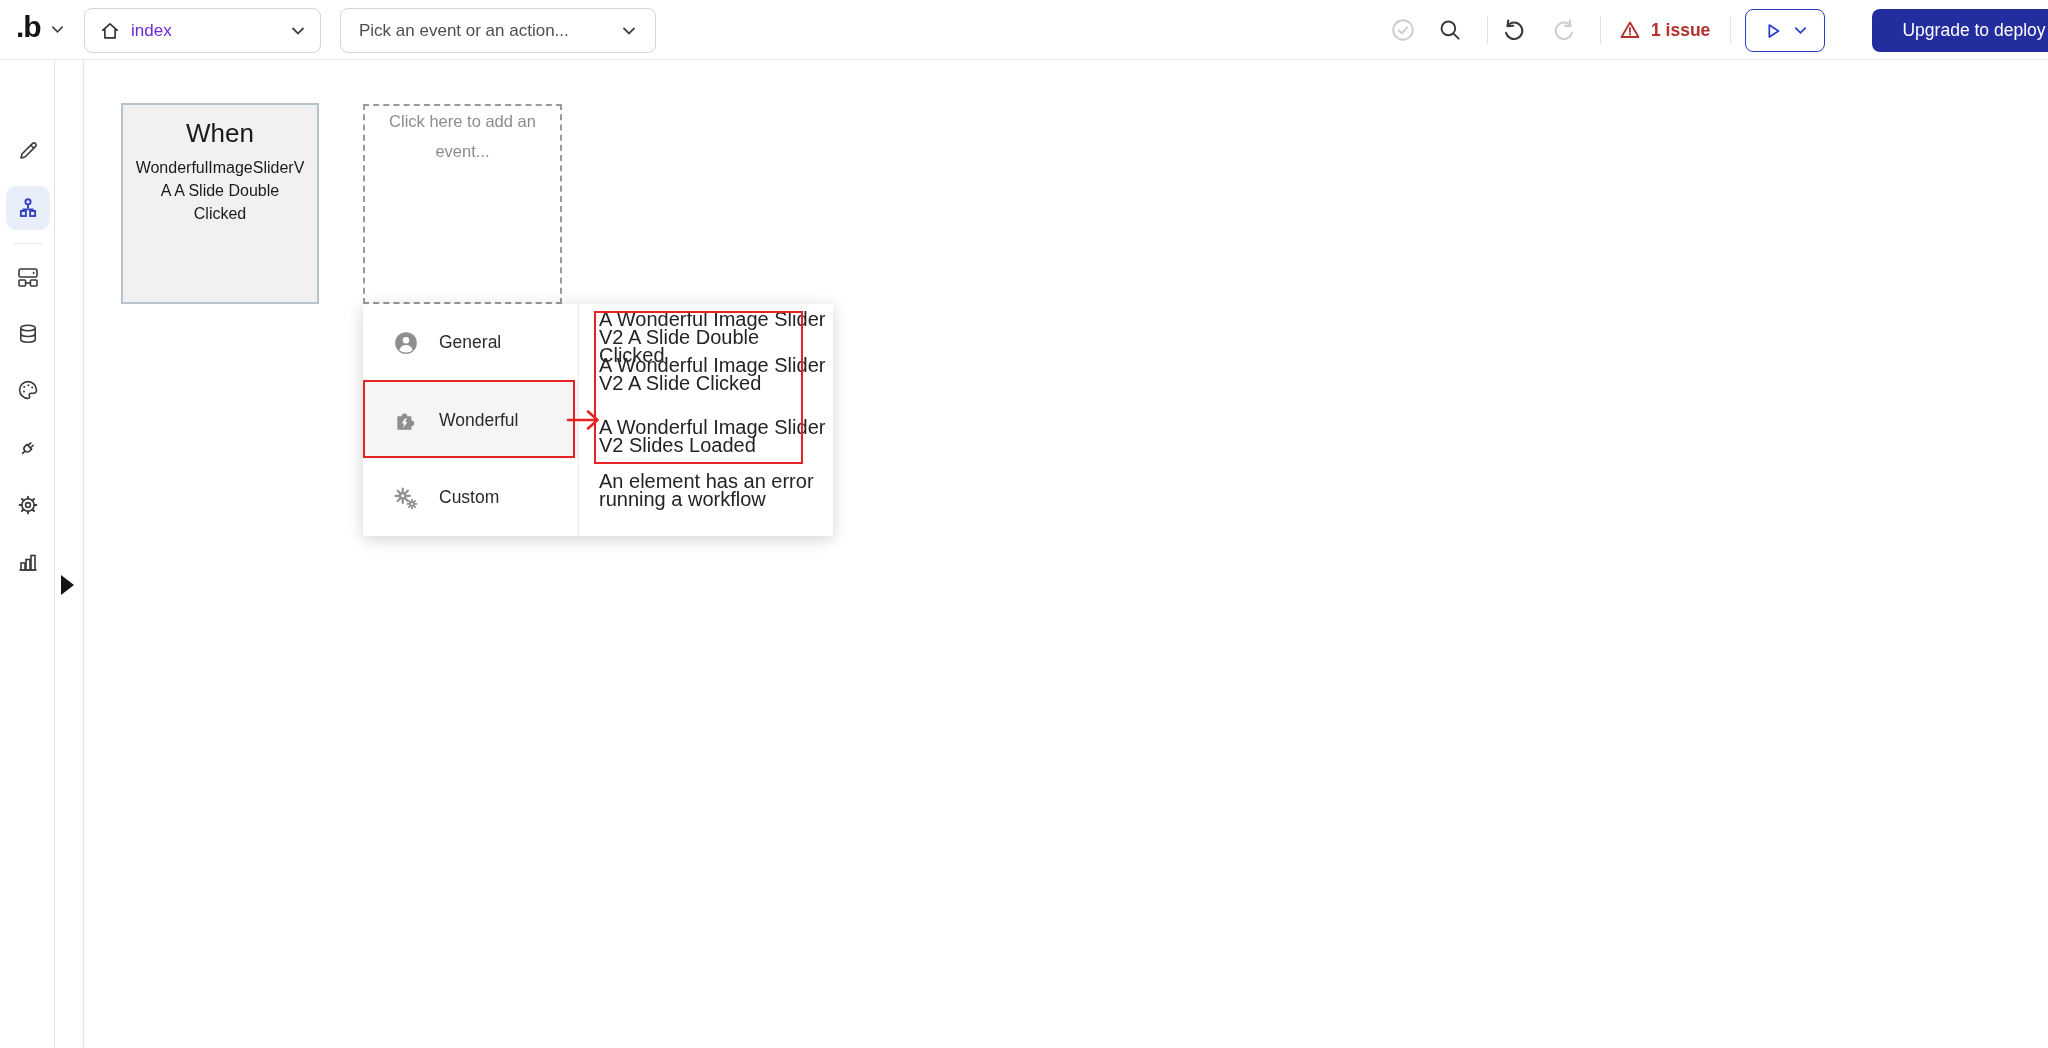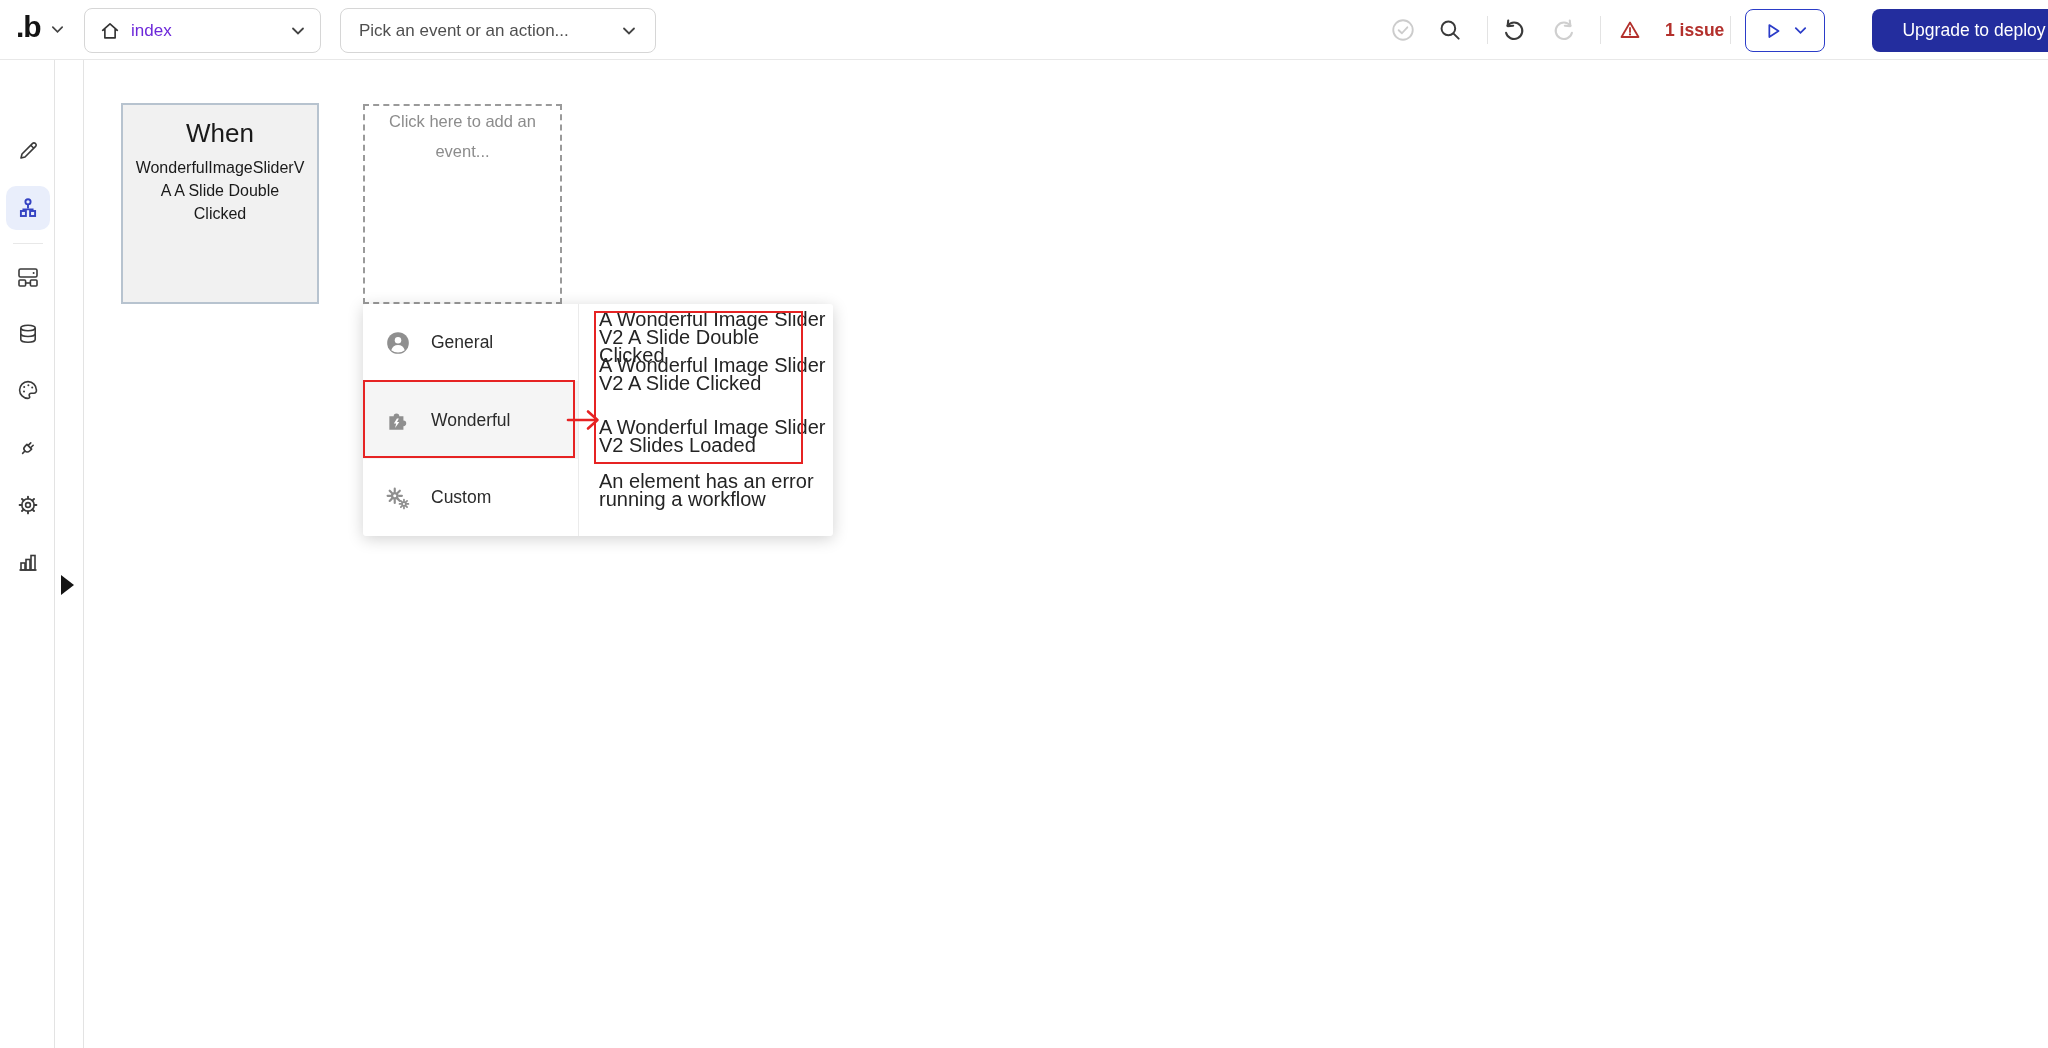--- a/index.html
+++ b/index.html
@@ -17,21 +17,21 @@
   .logo-chev { position:absolute; left:50px; top:22px; }
   .dd { position:absolute; top:8px; height:45px; border:1px solid #d6d6d6; border-radius:8px;
         background:#fff; display:flex; align-items:center; cursor:pointer; }
   .dd-page { left:84px; width:237px; padding:0 14px; }
   .dd-event { left:340px; width:316px; padding:0 18px; }
   .dd-label { font-size:17px; color:#6d28d9; margin-left:10px; flex:1; }
   .dd-placeholder { font-size:17px; color:#4f4f4f; flex:1; }
   .tb-icon { position:absolute; top:17px; width:26px; height:26px; }
   .vdiv { position:absolute; top:16px; width:1px; height:28px; background:#e3e3e3; }
   .issues { position:absolute; left:1618px; top:0; height:60px; display:flex; align-items:center;
-            gap:23px; cursor:pointer; }
+            gap:9px; cursor:pointer; }
   .issues-label { font-size:17.5px; font-weight:600; color:#b3302c; }
   .run-btn { position:absolute; left:1745px; top:9px; width:80px; height:43px; background:#fff;
              border:1.5px solid #2b3cc8; border-radius:8px; display:flex; align-items:center;
              justify-content:center; gap:9px; cursor:pointer; }
   .deploy-btn { position:absolute; left:1838px; top:9px; width:204px; height:43px;
                 background:#232d9e; border:none; border-radius:8px; color:#fff;
                 font-size:17.5px; font-family:"Liberation Sans",sans-serif;
                 display:flex; align-items:center; justify-content:center; cursor:pointer;margin-left:34px; }
 
   
@@ -56,21 +56,21 @@
   .add-event-box { position:absolute; left:363px; top:104px; width:199px; height:200px;
                    border:2px dashed #9a9a9a; background:#fff; display:flex; align-items:flex-start;
                    justify-content:center; text-align:center; cursor:pointer; }
   .add-event-label { width:158px; font-size:16.5px; line-height:30px; color:#8c8c8c; }
 
   
   .menu { position:absolute; left:363px; top:304px; width:470px; height:232px; background:#fff;
           border-radius:3px; box-shadow:0 3px 16px rgba(0,0,0,0.18); z-index:20; }
   .menu-vdiv { position:absolute; left:215px; top:0; width:1px; height:232px; background:#ebebeb; }
   .cat-row { position:absolute; left:0; width:215px; height:77px; display:flex; align-items:center;
-             cursor:pointer; }
+             cursor:pointer;padding-left:8px; }
   .cat-row.active { background:#f5f5f5; }
   .cat-icon { margin-left:22px; width:26px; height:26px; }
   .cat-label { margin-left:20px; font-size:17.5px; color:#2b2b2b; }
   .evt-item { position:absolute; left:236px; width:228px; font-size:20px; line-height:18px;
               color:#242424; cursor:pointer; }
 
   
   .anno-box { position:absolute; border:2px solid #e62323; pointer-events:none; z-index:25; }
   .anno-elements { left:363px; top:380px; width:212px; height:78px; background:rgba(0,0,0,0); }
   .anno-submenu { left:594px; top:311px; width:209px; height:153px; }

